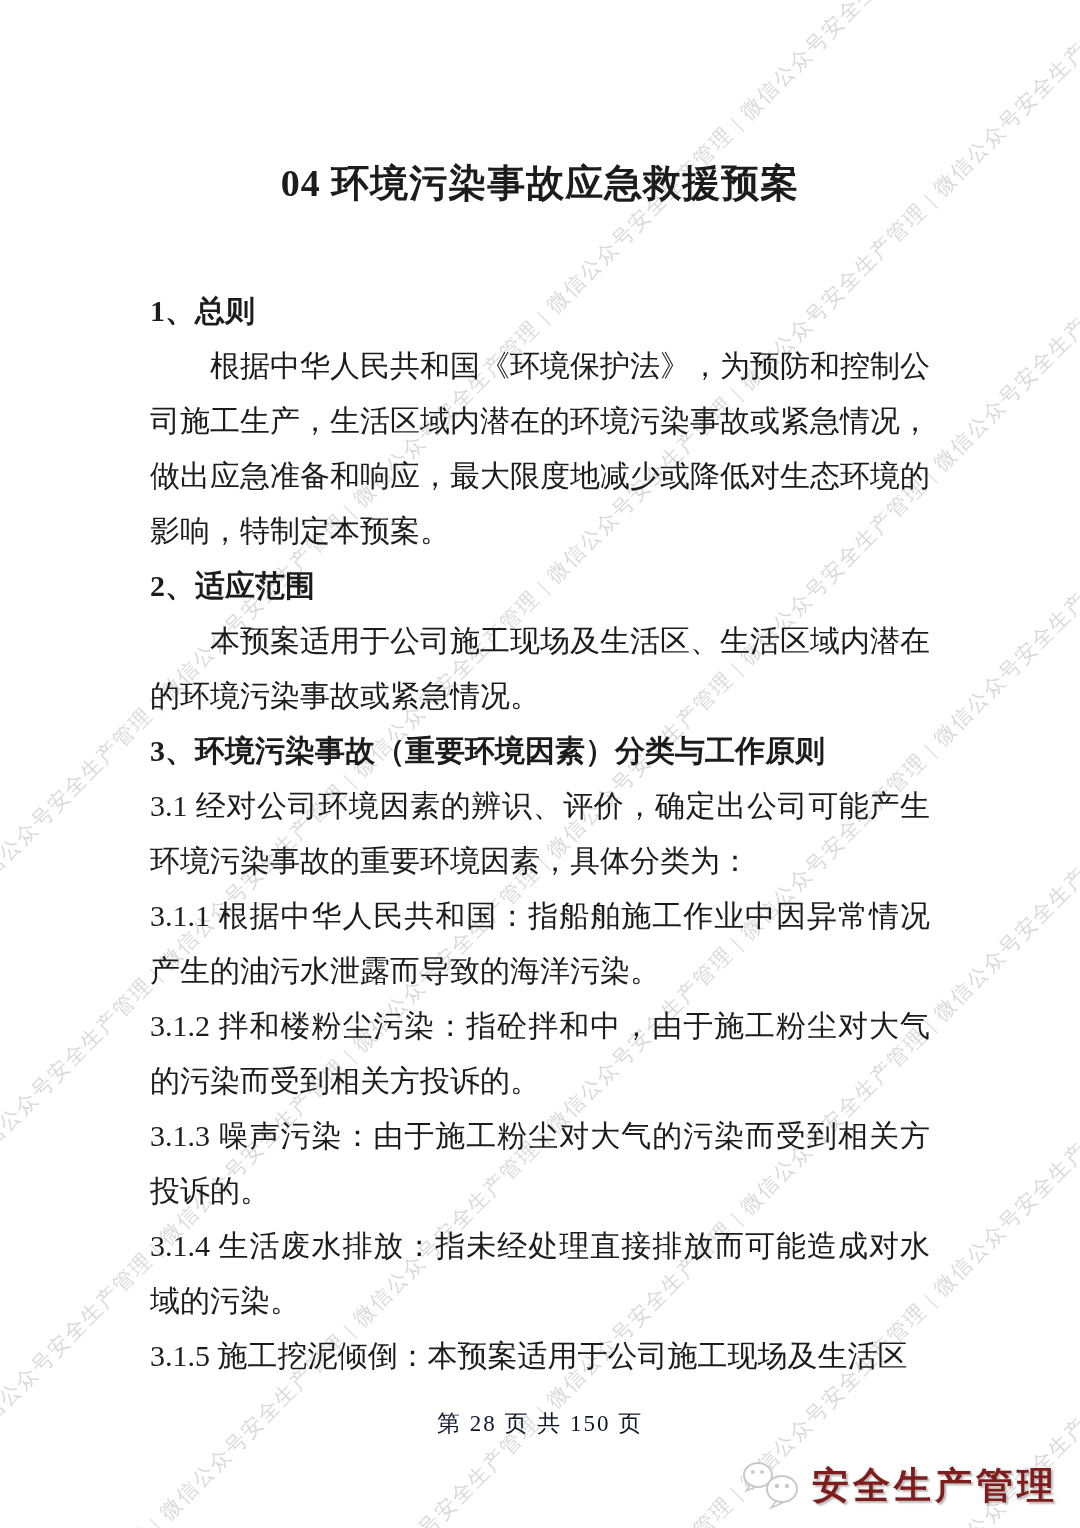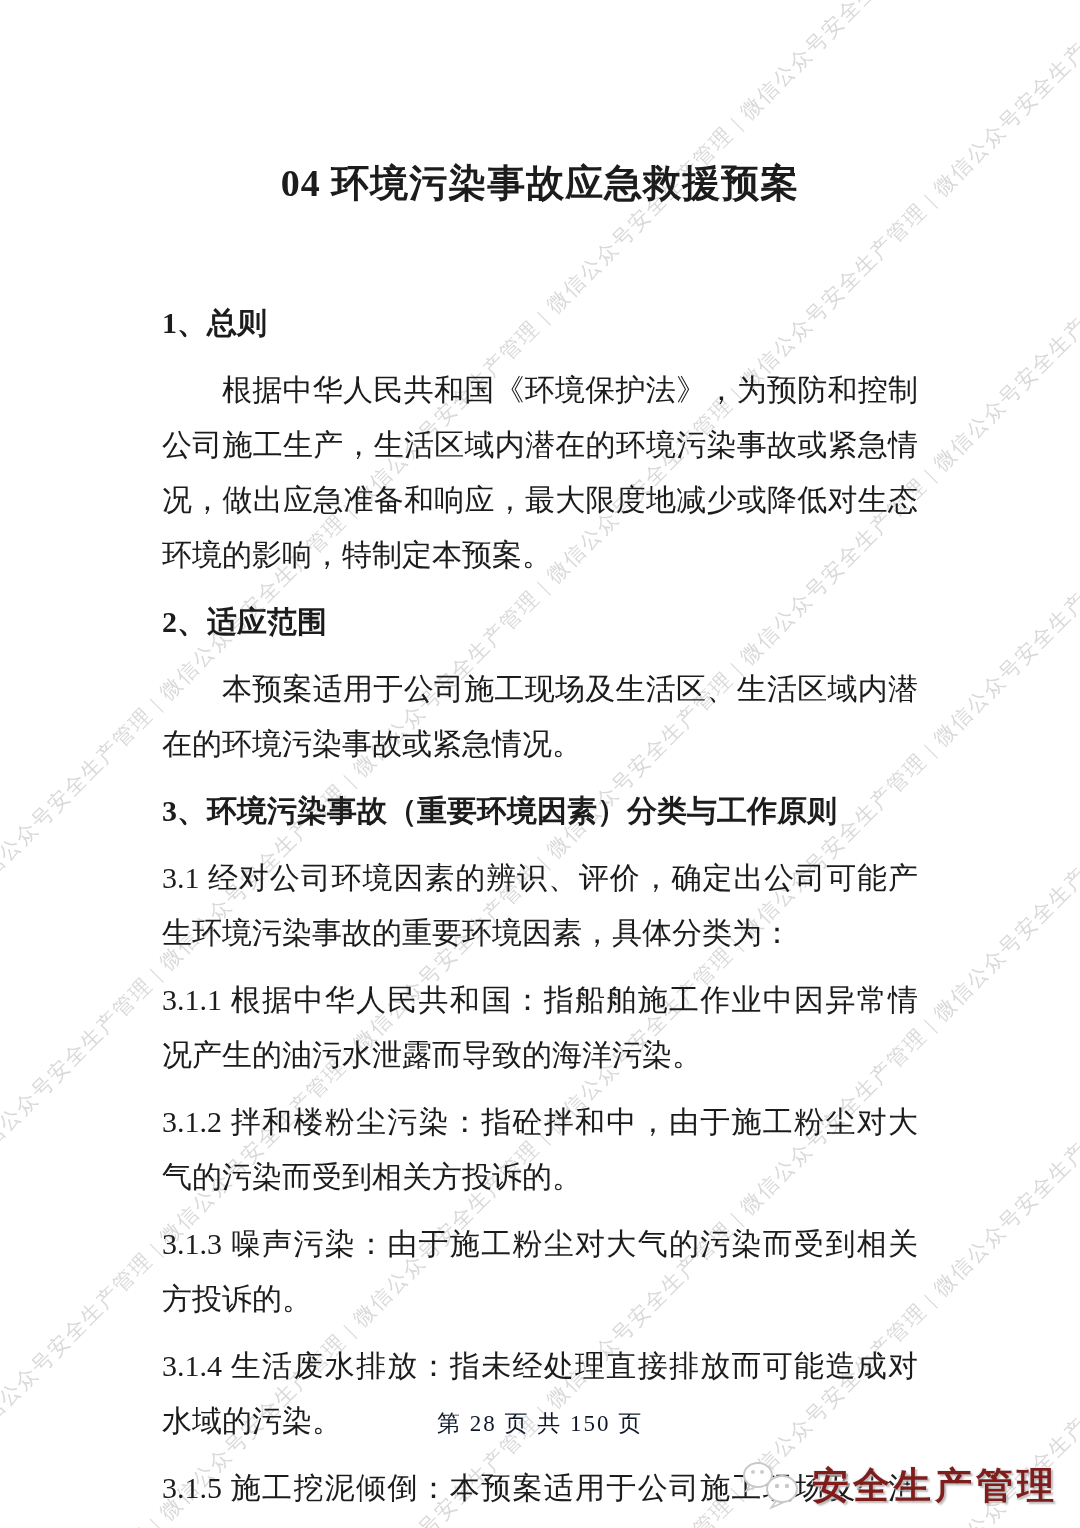--- a/index.html
+++ b/index.html
@@ -34,21 +34,21 @@
     letter-spacing:1px;
   }
   .doc {
     position:absolute;
     left:150px; top:283px; width:780px;
     font-size:30px;
     line-height:55px;
     text-align:justify;
     text-justify:inter-ideograph;
   }
-  .block { margin:12px; }
+  .block { margin:0; }
   .block.heading { font-weight:700; text-align:left; }
   .block.para { text-indent:60px; }
   .block.item { text-indent:0; }
   
   .footer {
     position:absolute;
     left:0; top:1408px; width:100%;
     text-align:center;
     font-size:23px;
     letter-spacing:2px;

